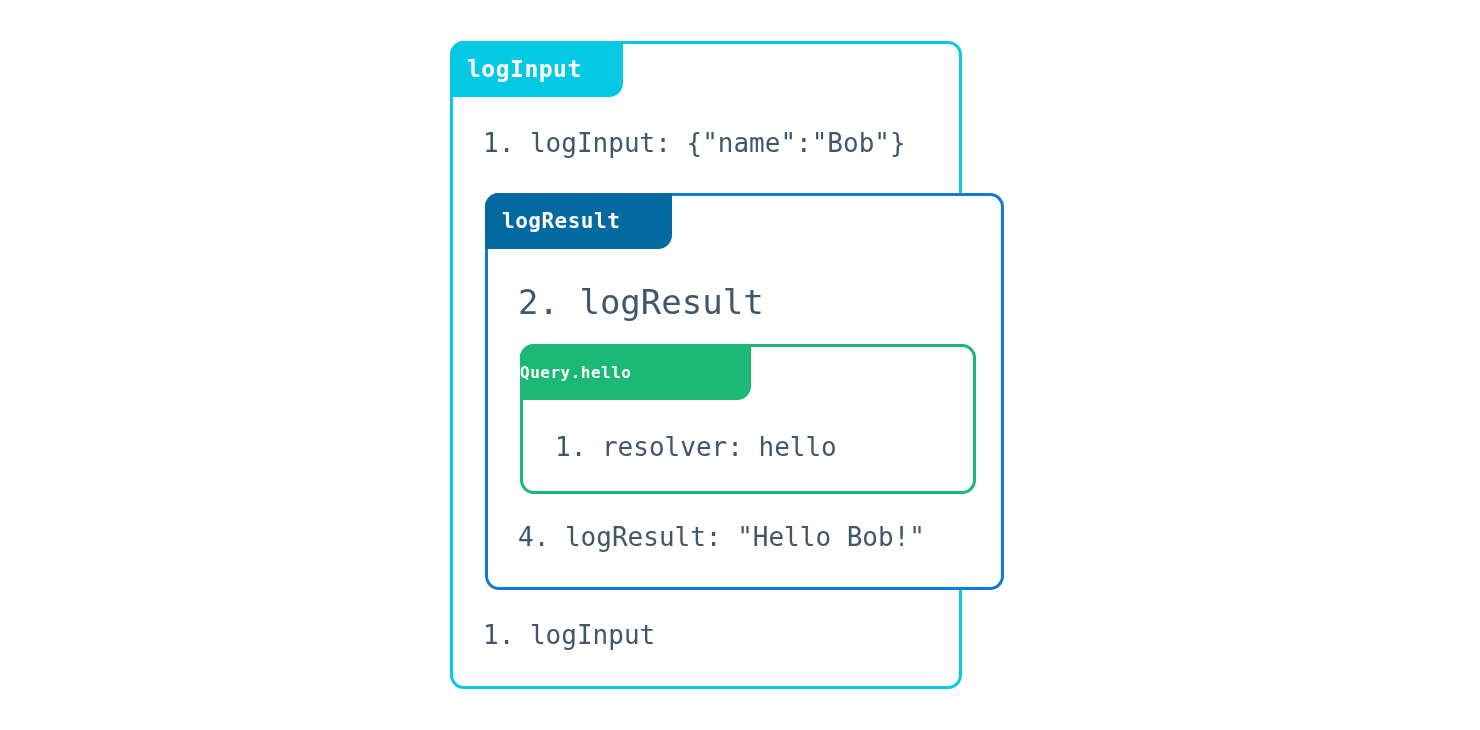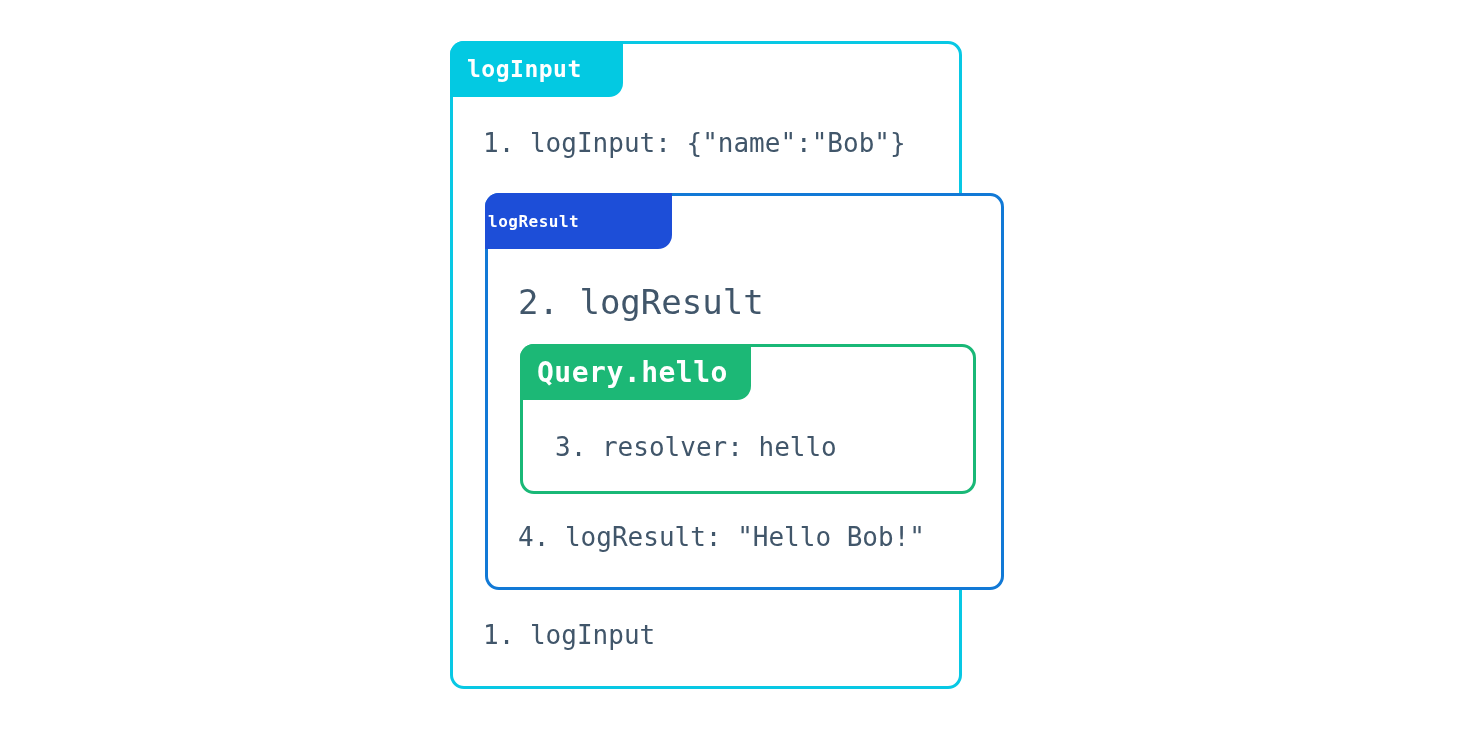--- a/index.html
+++ b/index.html
@@ -92,23 +92,23 @@
     left: 32px;
     top: 149px;
     width: 519px;
     height: 397px;
     border-width: 3px;
     border-color: #1179d6;
   }
   #tab-logresult {
     width: 187px;
     height: 56px;
-    padding-left: 3px;
-    font-size: 16px;
-    background: #1d4ed8;
+    padding-left: 17px;
+    font-size: 21px;
+    background: #0369a1;
   }
   #line-2 {
     left: 30px;
     top: 86px;
     font-size: 34px;
   }
   #line-4 {
     left: 30px;
     top: 326px;
     font-size: 26px;
@@ -119,22 +119,21 @@
     left: 32px;
     top: 148px;
     width: 456px;
     height: 150px;
     border-width: 3px;
     border-color: #19b877;
   }
   #tab-queryhello {
     width: 231px;
     height: 56px;
-    padding-left: 17px;
-    font-size: 28px;
+    font-size: 16px;
     background: #1cb876;
   }
   #line-3 {
     left: 32px;
     top: 85px;
     font-size: 26px;
   }
 </style>
 </head>
 <body>
@@ -150,21 +149,21 @@
     <div class="trace-box" id="box-logresult">
 
       <div class="trace-tab" id="tab-logresult">logResult</div>
 
       <div class="trace-line" id="line-2">2. logResult</div>
 
       <div class="trace-box" id="box-queryhello">
 
         <div class="trace-tab" id="tab-queryhello">Query.hello</div>
 
-        <div class="trace-line" id="line-3">3. resolver: hello</div>
+        <div class="trace-line" id="line-3">1. resolver: hello</div>
       </div>
 
       <div class="trace-line" id="line-4">4. logResult: "Hello Bob!"</div>
     </div>
 
     <div class="trace-line" id="line-5">1. logInput</div>
   </div>
 
 </div>
 

